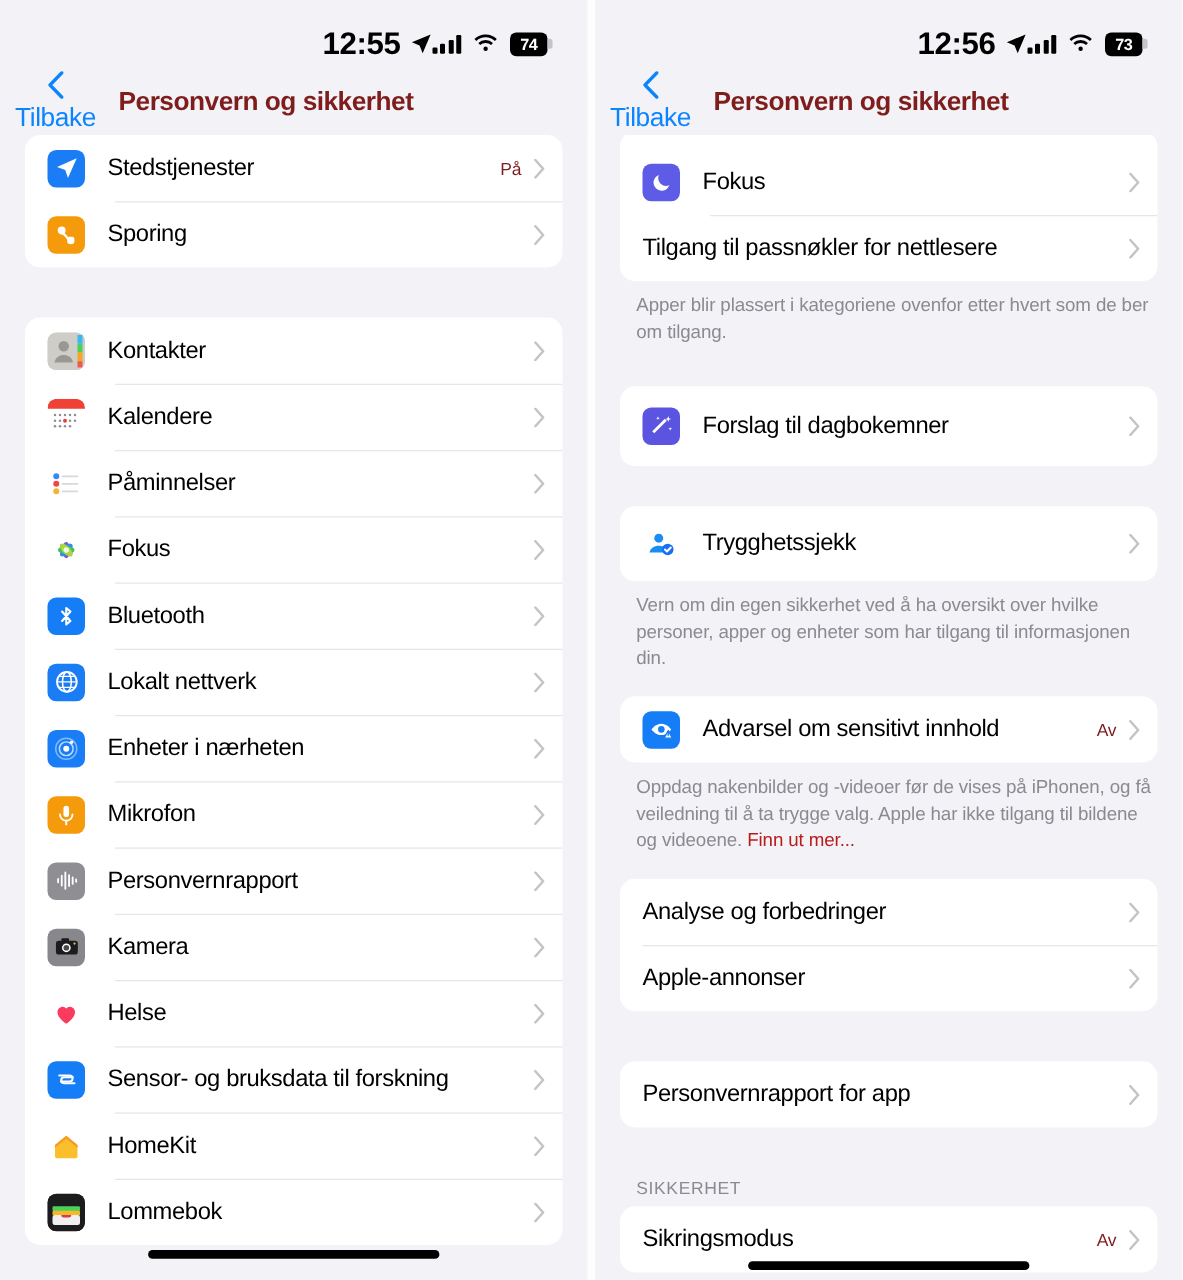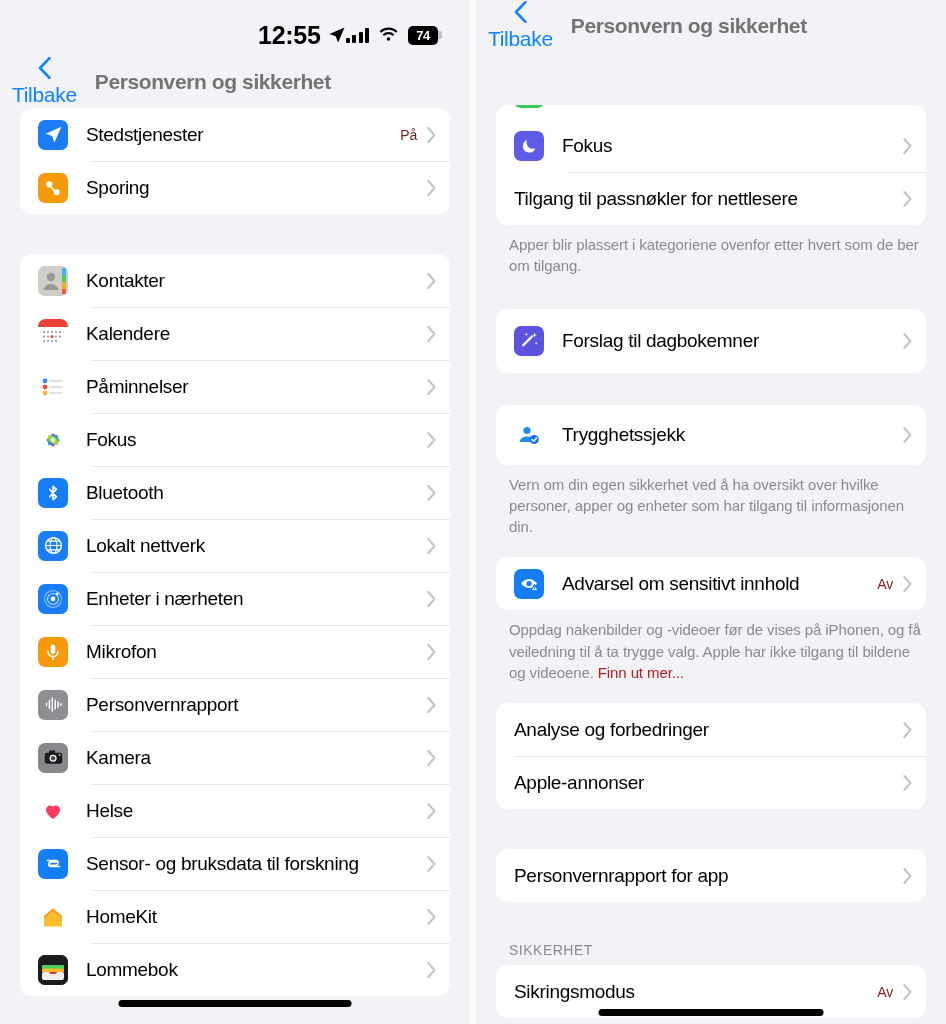--- a/index.html
+++ b/index.html
@@ -53,21 +53,21 @@
   .navbar {
     height: 52px; display: flex; align-items: center;
     padding-left: 12px; gap: 2px;
     background: #f2f2f7;
     position: relative; z-index: 5;
   }
   .back-btn { display: flex; align-items: center; gap: 4px; cursor: pointer; flex-direction: column; }
   .chev-back { width: 13px; height: 22px; }
   .back-label { color: #0a84ff; font-size: 21px; letter-spacing: -0.3px; }
   .nav-title {
-    font-size: 21px; font-weight: 700; color: #737373;
+    font-size: 21px; font-weight: 700; color: #7f1d1d;
     margin-left: 16px; letter-spacing: -0.4px;
   }
 
   
   .content { position: absolute; left: 0; right: 0; top: 108px; bottom: 0; }
   .content.shifted { top: 105px; }
 
   .card {
     background: #fff; border-radius: 12px; margin: 0 20px;
     overflow: hidden;
@@ -424,20 +424,47 @@
       </div>
     </div>
 
     <div class="home-indicator left-ph"></div>
   </div>
 
   <div class="gap"></div>
 
   <div class="phone">
 
+    <div class="statusbar">
+      <div class="sb-left">
+        <span class="sb-time">12:56</span>
+        <svg class="loc-arrow" viewBox="0 0 24 24">
+            <path d="M22 2 2 10.5l8.2 3.3L13.5 22z" fill="#000"></path>
+          </svg>
+      </div>
+      <div class="sb-right">
+        <span class="bars">
+            <i></i>
+            <i></i>
+            <i></i>
+            <i></i>
+          </span>
+        <svg class="wifi" viewBox="0 0 24 18">
+            <path d="M12 15.6a2 2 0 1 0 0-4 2 2 0 0 0 0 4z" fill="#000"></path>
+            <path d="M12 8.2c1.9 0 3.7.7 5 2l1.7-1.8A9.4 9.4 0 0 0 12 5.6a9.4 9.4 0 0 0-6.7 2.8L7 10.2c1.3-1.3 3.1-2 5-2z" fill="#000"></path>
+            <path d="M12 3.1c3.3 0 6.3 1.3 8.5 3.4L22.2 4.7A14.1 14.1 0 0 0 12 .5 14.1 14.1 0 0 0 1.8 4.7L3.5 6.5A12 12 0 0 1 12 3.1z" fill="#000"></path>
+          </svg>
+        <span class="battery">
+          <span class="batt-cap"></span>
+          <span class="batt-body">
+            <span class="batt-num">73</span>
+          </span>
+        </span>
+      </div>
+    </div>
 
     <div class="navbar">
       <div class="back-btn">
         <svg class="chev-back" viewBox="0 0 13 22">
             <path d="M11.5 1.2 2 11l9.5 9.8" stroke="#0a84ff" stroke-width="2.6" fill="none" stroke-linecap="round" stroke-linejoin="round"></path>
           </svg>
         <span class="back-label">Tilbake</span>
       </div>
       <span class="nav-title">Personvern og sikkerhet</span>
     </div>

